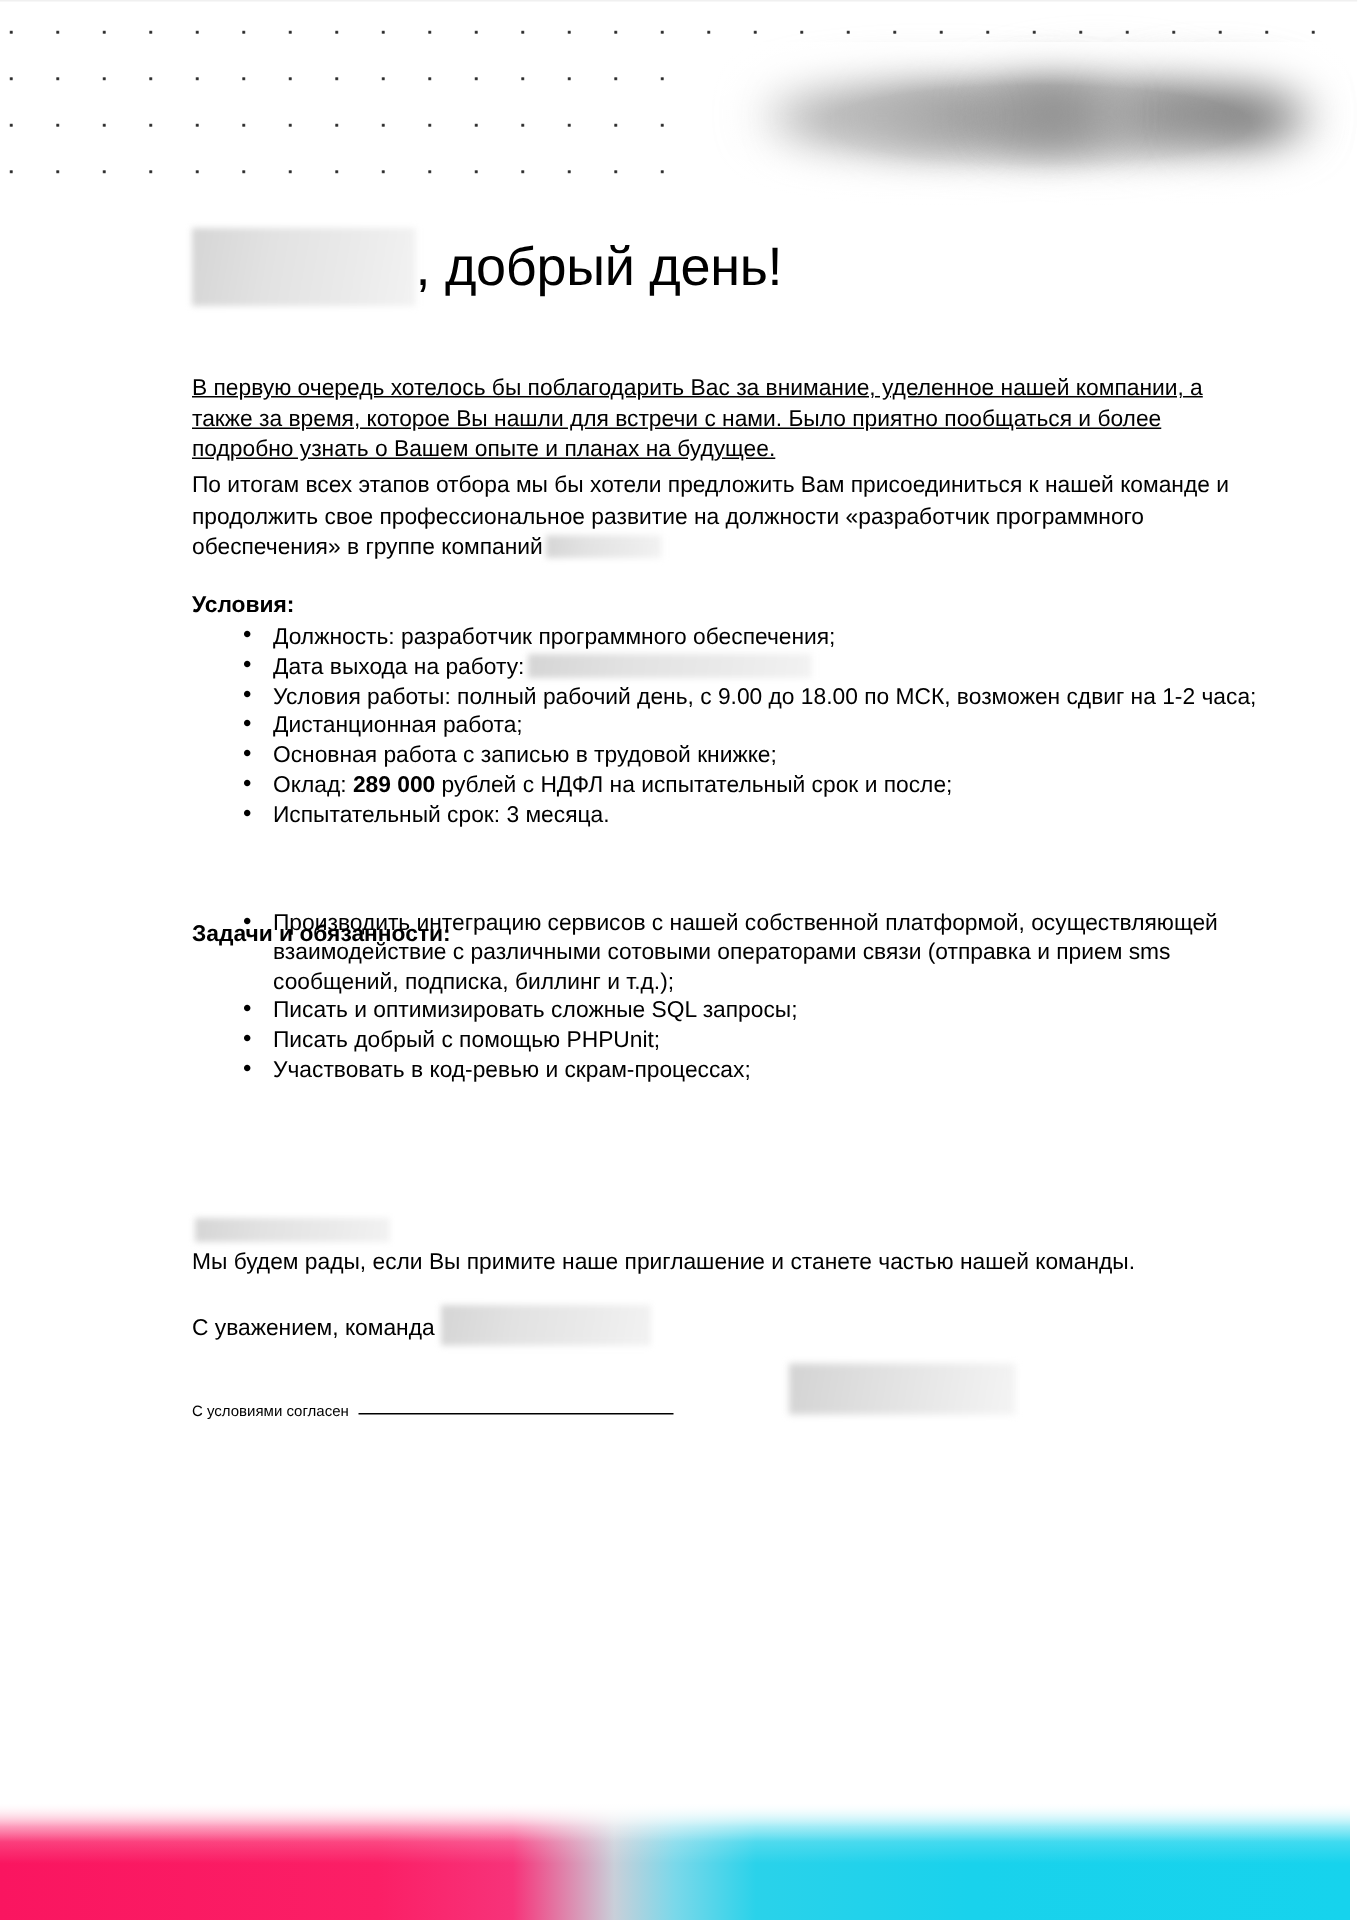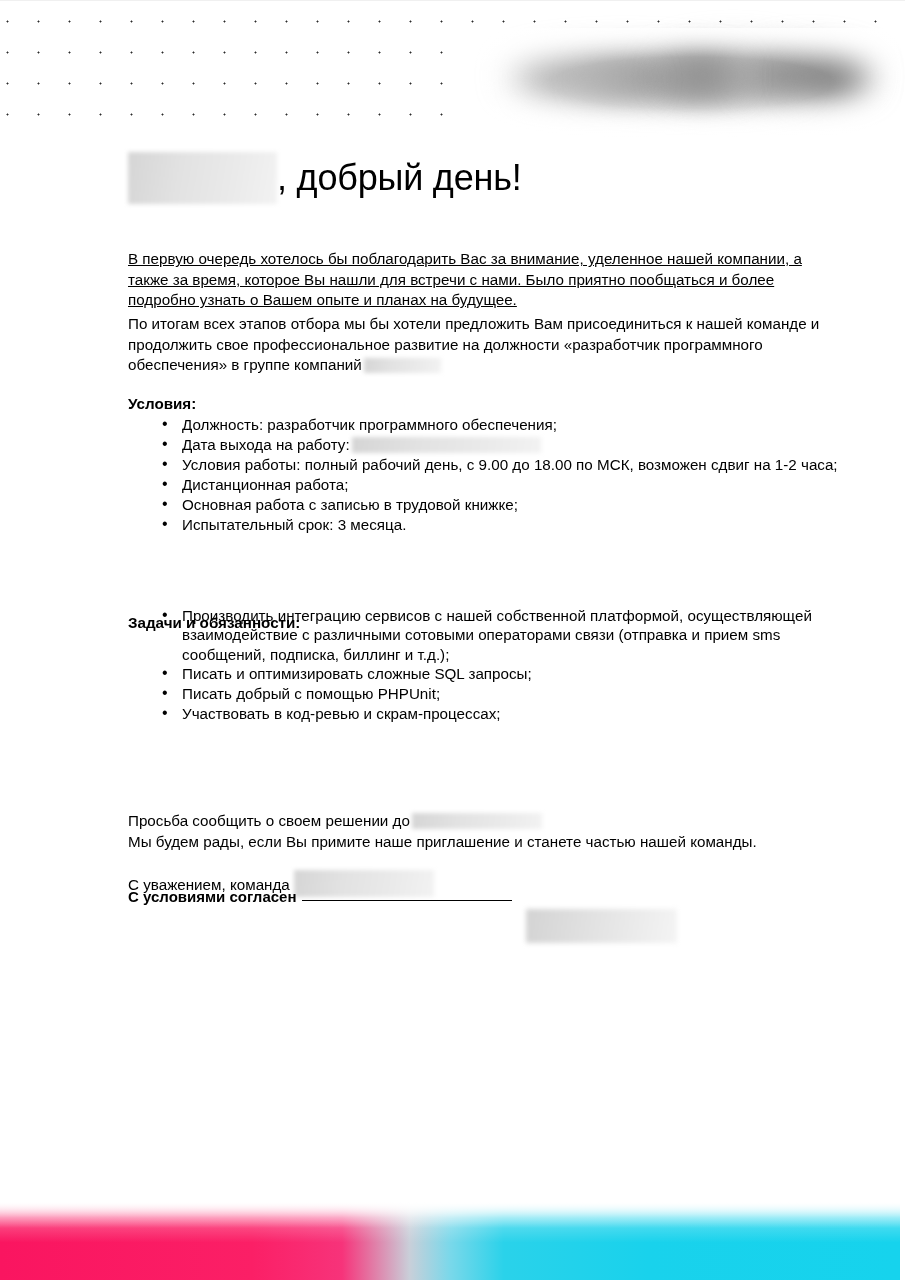--- a/index.html
+++ b/index.html
@@ -207,23 +207,23 @@
   #para-4 .team-redact {
     width: 140px;
     height: 27px;
     margin-left: 4px;
     margin-bottom: 5px;
   }
 
   #agree-line {
     position: absolute;
     left: 128px;
-    top: 888px;
-    font-size: 15px;
-    font-weight: bold;
+    top: 936px;
+    font-size: 10px;
+    font-weight: normal;
     white-space: nowrap;
   }
   #agree-line .rule {
     display: inline-block;
     width: 210px;
     border-bottom: 1.6px solid #000;
     margin: 0 0 4px 6px;
     vertical-align: bottom;
   }
   #sign-redact {
@@ -302,33 +302,34 @@
     <p class="para" id="para-2"><span>По итогам всех этапов отбора мы бы хотели предложить Вам присоединиться к нашей команде и продолжить свое профессиональное развитие на должности «разработчик программного обеспечения» в группе компаний</span><span class="redact company-redact"></span></p>
 
     <div class="section-head" id="head-conditions">Условия:</div>
 
     <ul class="bullets" id="list-conditions">
       <li><span>Должность: разработчик программного обеспечения;</span></li>
       <li><span>Дата выхода на работу:</span><span class="redact date-redact"></span></li>
       <li><span>Условия работы: полный рабочий день, с 9.00 до 18.00 по МСК, возможен сдвиг на 1-2 часа;</span></li>
       <li><span>Дистанционная работа;</span></li>
       <li><span>Основная работа с записью в трудовой книжке;</span></li>
+      <li><span>Оклад: </span><span class="b">289 000</span><span> рублей с НДФЛ на испытательный срок и после;</span></li>
       <li><span>Испытательный срок: 3 месяца.</span></li>
     </ul>
 
     <div class="section-head" id="head-duties">Задачи и обязанности:</div>
 
     <ul class="bullets" id="list-duties">
       <li><span>Производить интеграцию сервисов с нашей собственной платформой, осуществляющей взаимодействие с различными сотовыми операторами связи (отправка и прием sms сообщений, подписка, биллинг и т.д.);</span></li>
       <li><span>Писать и оптимизировать сложные SQL запросы;</span></li>
       <li><span>Писать добрый с помощью PHPUnit;</span></li>
       <li><span>Участвовать в код-ревью и скрам-процессах;</span></li>
     </ul>
 
-    <p class="para" id="para-3"><span>Просьба сообщить о своем решении до</span><span class="redact deadline-redact"></span><br><span>Мы будем рады, если Вы примите наше приглашение и станете частью нашей команды.</span></p>
+    <p class="para" id="para-3"><span class="redact deadline-redact"></span><br><span>Мы будем рады, если Вы примите наше приглашение и станете частью нашей команды.</span></p>
 
     <p class="para" id="para-4"><span>С уважением, команда</span><span class="redact team-redact"></span></p>
 
     <div id="agree-line"><span>С условиями согласен</span><span class="rule"></span></div>
 
     <div class="redact-abs" id="sign-redact"></div>
 
   </div>
 
   <div id="footer-band">

